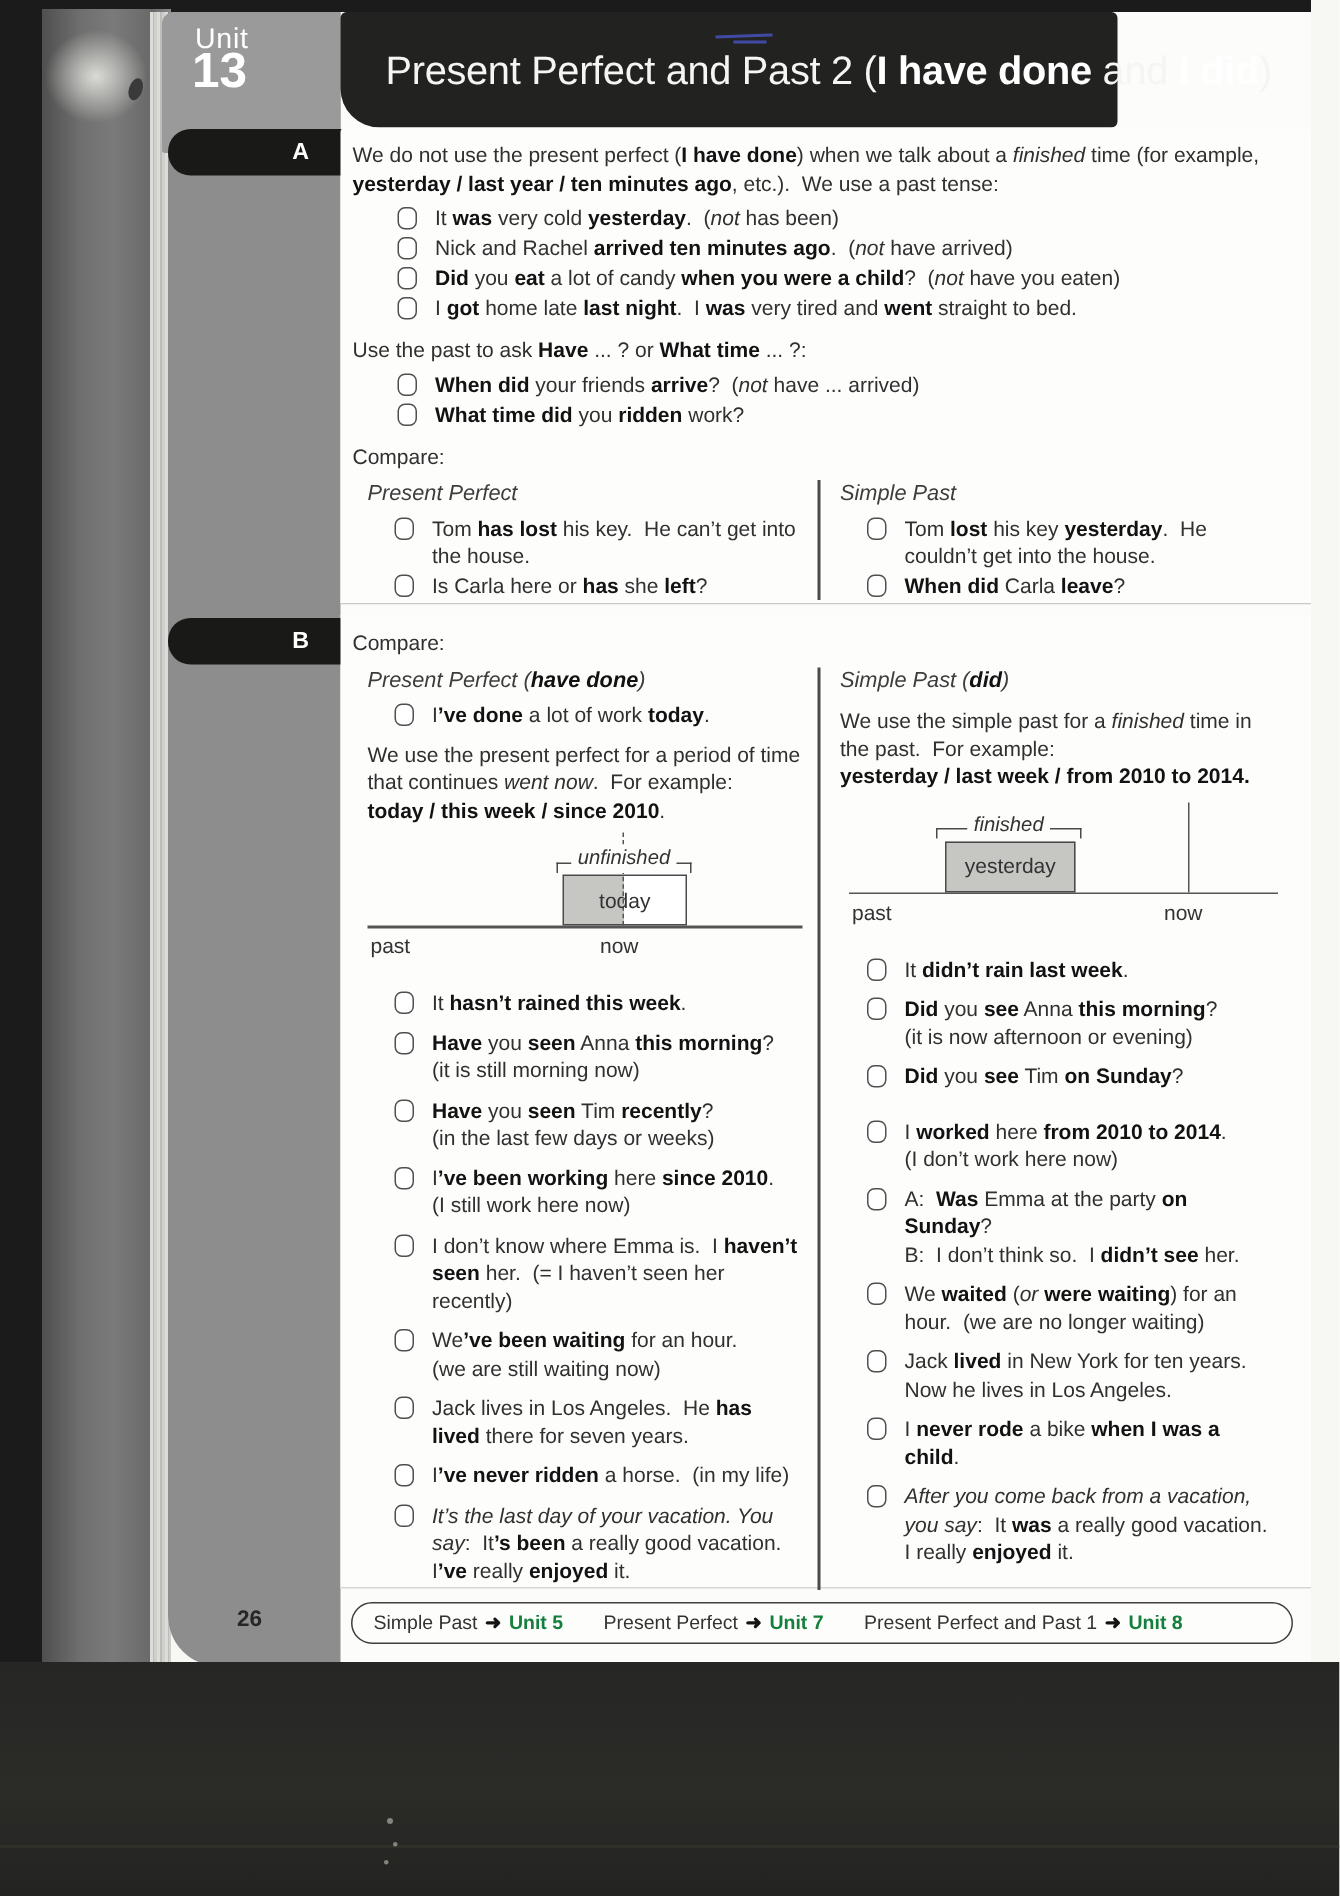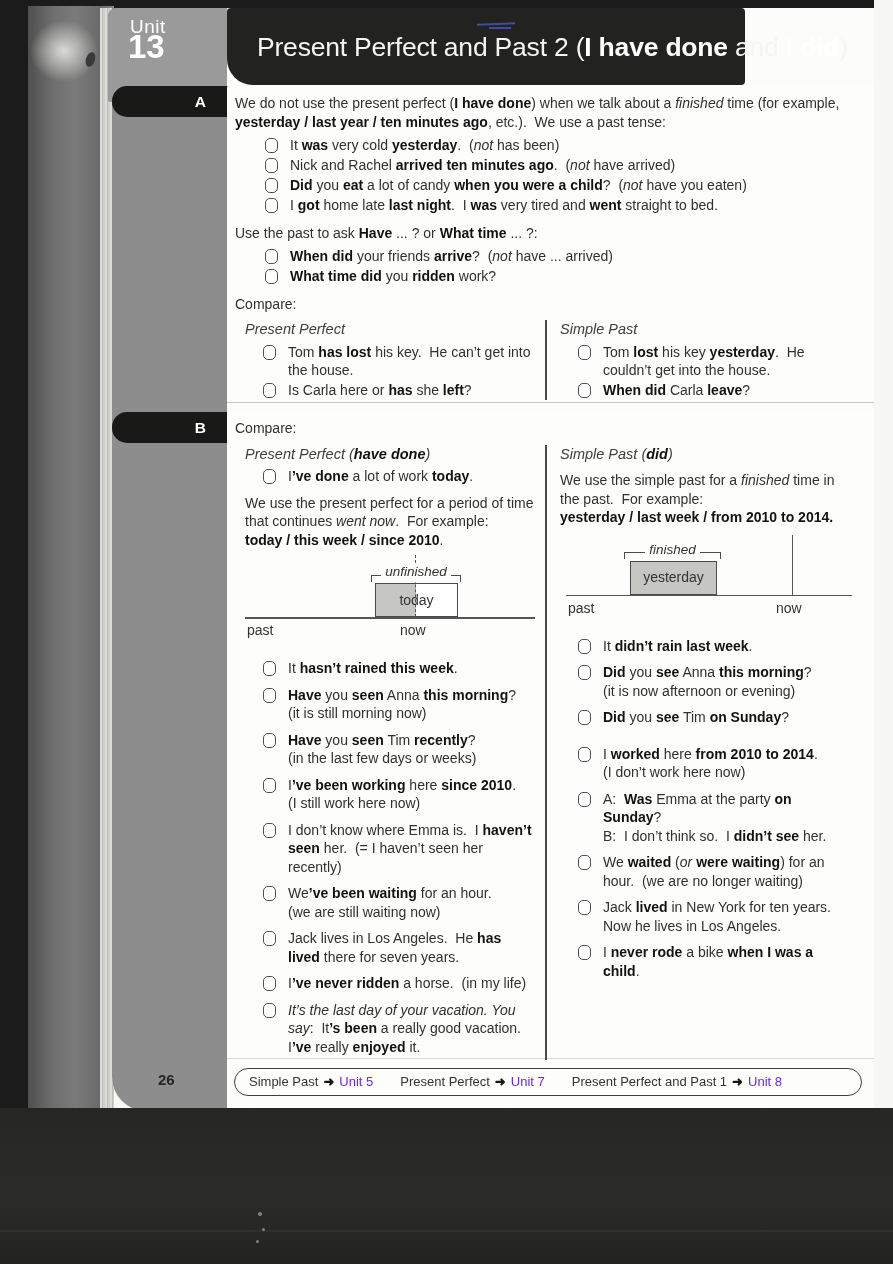--- a/index.html
+++ b/index.html
@@ -92,21 +92,21 @@
   .dg-r .d-vline{left:232px;top:2px;height:60px}
   .dg-r .d-bracket{left:64px;width:97px;top:8px}
   .dg-r .d-past{left:8px}.dg-r .d-now{left:216px}
   
   .page-num{position:absolute;left:158px;top:1071px;font-weight:bold;font-size:15px;color:#262626}
   .ref-box{position:absolute;left:234px;top:1068px;width:628px;height:28px;border:1.5px solid #3f3f3f;
        border-radius:14px;background:#fdfdfc;box-sizing:border-box;display:flex;align-items:center;
        padding:0 14px;font-size:13px;color:#333}
   .ref{display:flex;align-items:center;margin-right:27px;white-space:nowrap}
   .ref .arrow{font-weight:bold;margin:0 5px;font-size:13px;color:#141414}
-  .ref .unit{font-weight:normal;color:#6d28d9}
+  .ref .unit{font-weight:bold;color:#15803d}
 </style>
 </head>
 <body>
 
 <div>
   <div class="strip-top"></div>
   <div class="strip-left"></div>
   <div class="spine"></div>
   <div class="spine-highlight"></div>
   <div class="spine-notch"></div>
@@ -301,20 +301,24 @@
               <span class="cb"></span>
               <span class="t">We <b>waited</b> (<i>or</i> <b>were waiting</b>) for an hour.&nbsp; (we are no longer waiting)</span>
             </div>
           <div class="ex">
               <span class="cb"></span>
               <span class="t">Jack <b>lived</b> in New York for ten years.&nbsp; Now he lives in Los Angeles.</span>
             </div>
           <div class="ex">
               <span class="cb"></span>
               <span class="t">I <b>never rode</b> a bike <b>when I was a child</b>.</span>
+            </div>
+          <div class="ex">
+              <span class="cb"></span>
+              <span class="t"><i>After you come back from a vacation, you say</i>:&nbsp; It <b>was</b> a really good vacation.&nbsp; I really <b>enjoyed</b> it.</span>
             </div>
         </div>
       </div>
     </div>
   </div>
 
   <div class="page-num">26</div>
   <div class="ref-box">
     <span class="ref">
       <span>Simple Past</span>

